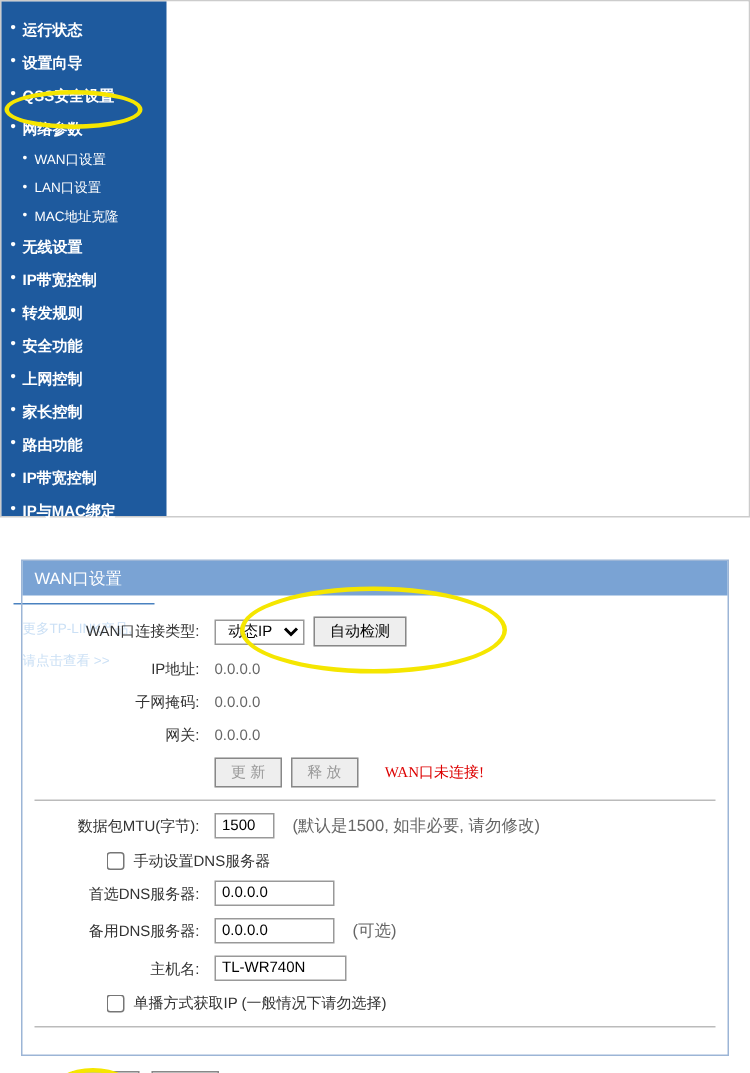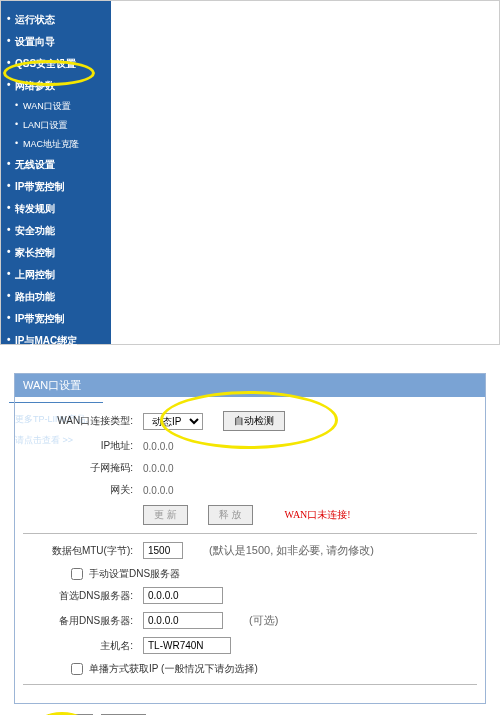--- a/index.html
+++ b/index.html
@@ -20,21 +20,21 @@
     .ring1 { left: 2px; top: 59px; width: 92px; height: 26px; }
     
     
     .bottom-section { margin-top: 18px; padding: 10px 14px 20px; position: relative; }
     .panel { border: 1px solid #9cb5d6; }
     .panel-header { background: #7aa3d4; color: #fff; font-size: 11px; padding: 4px 8px; }
     .panel-body { padding: 14px 8px 10px 8px; font-size: 11px; color: #333; }
     
     .form-row { display: flex; align-items: center; margin-bottom: 8px; }
     .form-label { width: 120px; text-align: right; padding-right: 10px; font-size: 10px; color: #333; }
-    .form-field { flex: 1; display: flex; align-items: center; gap: 20px; }
+    .form-field { flex: 1; display: flex; align-items: center; gap: 6px; }
     
     select { font-size: 10px; padding: 1px 4px; border: 1px solid #999; background: #fff; }
     input[type="text"] { font-size: 10px; padding: 2px 4px; border: 1px solid #999; width: 80px; }
     button.btn { font-size: 10px; padding: 2px 10px; border: 1px solid #888; background: #eee; cursor: pointer; }
     button.btn:disabled { color: #999; }
     
     .value-text { font-size: 10px; color: #666; }
     .warn-text { color: #d00; font-size: 10px; margin-left: 12px; font-family: Liberation Serif, serif; }
     .note-text { font-size: 11px; color: #666; margin-left: 6px; }
     
@@ -57,22 +57,22 @@
     <div class="sidebar-item"><span>设置向导</span></div>
     <div class="sidebar-item"><span>QSS安全设置</span></div>
     <div class="sidebar-item"><span>网络参数</span></div>
     <div class="sidebar-subitem"><span>WAN口设置</span></div>
     <div class="sidebar-subitem"><span>LAN口设置</span></div>
     <div class="sidebar-subitem"><span>MAC地址克隆</span></div>
     <div class="sidebar-item"><span>无线设置</span></div>
     <div class="sidebar-item"><span>IP带宽控制</span></div>
     <div class="sidebar-item"><span>转发规则</span></div>
     <div class="sidebar-item"><span>安全功能</span></div>
+    <div class="sidebar-item"><span>上网控制</span></div>
     <div class="sidebar-item"><span>家长控制</span></div>
-    <div class="sidebar-item"><span>上网控制</span></div>
     <div class="sidebar-item"><span>路由功能</span></div>
     <div class="sidebar-item"><span>IP带宽控制</span></div>
     <div class="sidebar-item"><span>IP与MAC绑定</span></div>
     <div class="sidebar-item"><span>动态DNS</span></div>
     <div class="sidebar-item"><span>系统工具</span></div>
     <div class="sidebar-divider"></div>
     <div class="sidebar-footer">更多TP-LINK产品,</div>
     <div class="sidebar-footer">请点击查看 &gt;&gt;</div>
     <div class="highlight-ring ring1"></div>
   </div>

